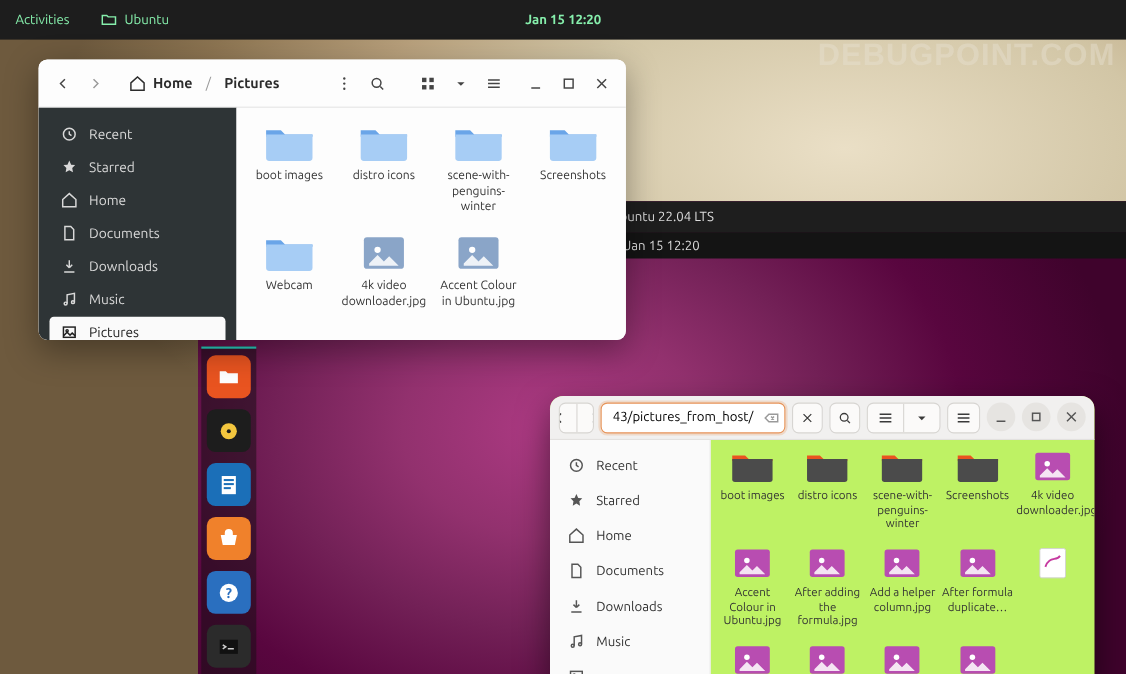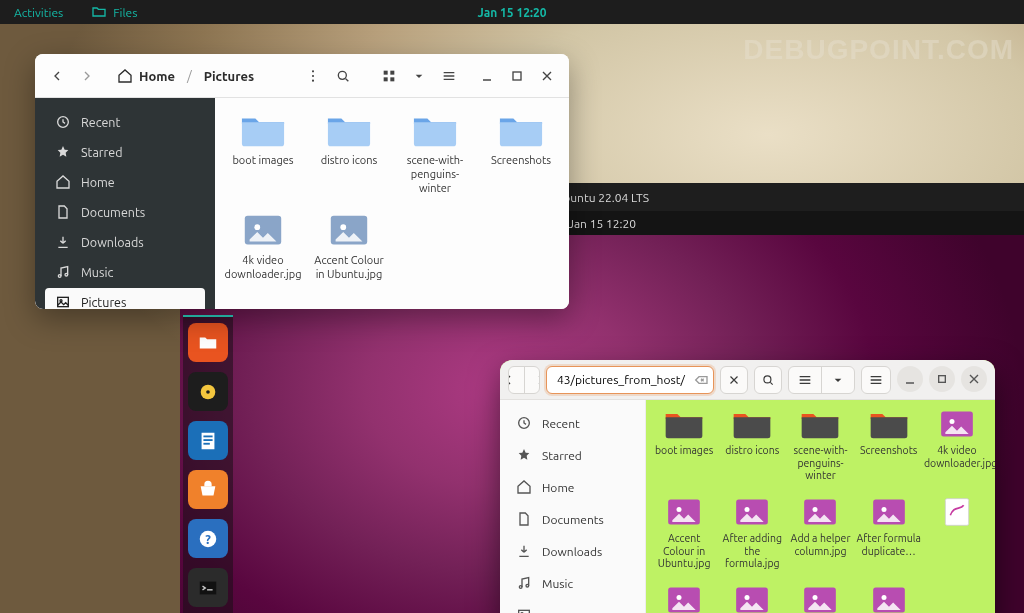--- a/index.html
+++ b/index.html
@@ -6,22 +6,22 @@
   body { width: 1024px; height: 613px; overflow: hidden; position: relative; background: #b9a98d; }
   
   .host-bg {
     position: absolute; inset: 0;
     background:
       radial-gradient(800px 400px at 75% 22%, #eadfc6 0%, #d2c6a6 35%, #b8a07c 55%, #8d7552 75%, #6e5a3e 90%),
       linear-gradient(118deg, #e6dbbf 0%, #c2ae82 40%, #8a6e49 75%);
   }
   
   .host-top {
-    position: absolute; top: 0; left: 0; right: 0; height: 24px;
-    background: #1d1d1d; color: #14b8a6; display: flex; align-items: center;
+    position: absolute; top: 0; left: 0; right: 0; height: 36px;
+    background: #1d1d1d; color: #86efac; display: flex; align-items: center;
     font-size: 12px; z-index: 5;
   }
   .host-top .item { padding: 0 14px; display: flex; align-items: center; gap: 6px; }
   .host-top .center { position: absolute; left: 50%; transform: translateX(-50%); font-weight: 600; }
   .watermark {
     position: absolute; top: 34px; right: 10px; font-size: 28px; letter-spacing: 1px;
     font-weight: 800; color: rgba(230,224,208,.45); font-family: "Segoe UI", sans-serif;
     z-index: 6;
   }
 
@@ -141,21 +141,21 @@
 <div class="host-bg"></div>
 
 <div class="host-top">
   <div class="item">Activities</div>
   <div class="item">
     <span class="i">
       <svg viewBox="0 0 24 24" fill="none" stroke="currentColor" stroke-width="2">
           <path d="M3 6h6l2 2h10v10H3z"></path>
         </svg>
     </span>
-    <span>Files</span>
+    <span>Ubuntu</span>
   </div>
   <div class="center">Jan 15  12:20</div>
 </div>
 
 <div class="watermark">DEBUGPOINT.COM</div>
 
 <div class="win1">
   <div class="win1-header">
     <div class="hbtn">
         <svg class="i" viewBox="0 0 24 24" fill="none" stroke="currentColor" stroke-width="2">
@@ -314,20 +314,27 @@
               <path fill="#a7cdf5" d="M2 10h44v22a3 3 0 0 1-3 3H5a3 3 0 0 1-3-3z"></path>
             </svg></div>
           <span>scene-with-penguins-winter</span>
         </div>
         <div class="folder1">
           <div class="foldericon"><svg viewBox="0 0 48 36">
               <path fill="#6aa5e8" d="M2 6h14l4 4h26v2H2z"></path>
               <path fill="#a7cdf5" d="M2 10h44v22a3 3 0 0 1-3 3H5a3 3 0 0 1-3-3z"></path>
             </svg></div>
           <span>Screenshots</span>
+        </div>
+        <div class="folder1">
+          <div class="foldericon"><svg viewBox="0 0 48 36">
+              <path fill="#6aa5e8" d="M2 6h14l4 4h26v2H2z"></path>
+              <path fill="#a7cdf5" d="M2 10h44v22a3 3 0 0 1-3 3H5a3 3 0 0 1-3-3z"></path>
+            </svg></div>
+          <span>Webcam</span>
         </div>
         <div class="file1">
           <div class="fileicon"><svg viewBox="0 0 48 36">
               <rect x="5" y="3" width="38" height="30" rx="3" fill="#8aa5c8"></rect>
               <circle cx="18" cy="15" r="3" fill="#fff"></circle>
               <path d="M10 28l8-8 6 6 5-5 9 9H10z" fill="#fff" opacity=".85"></path>
             </svg></div>
           <span>4k video downloader.jpg</span>
         </div>
         <div class="file1">

